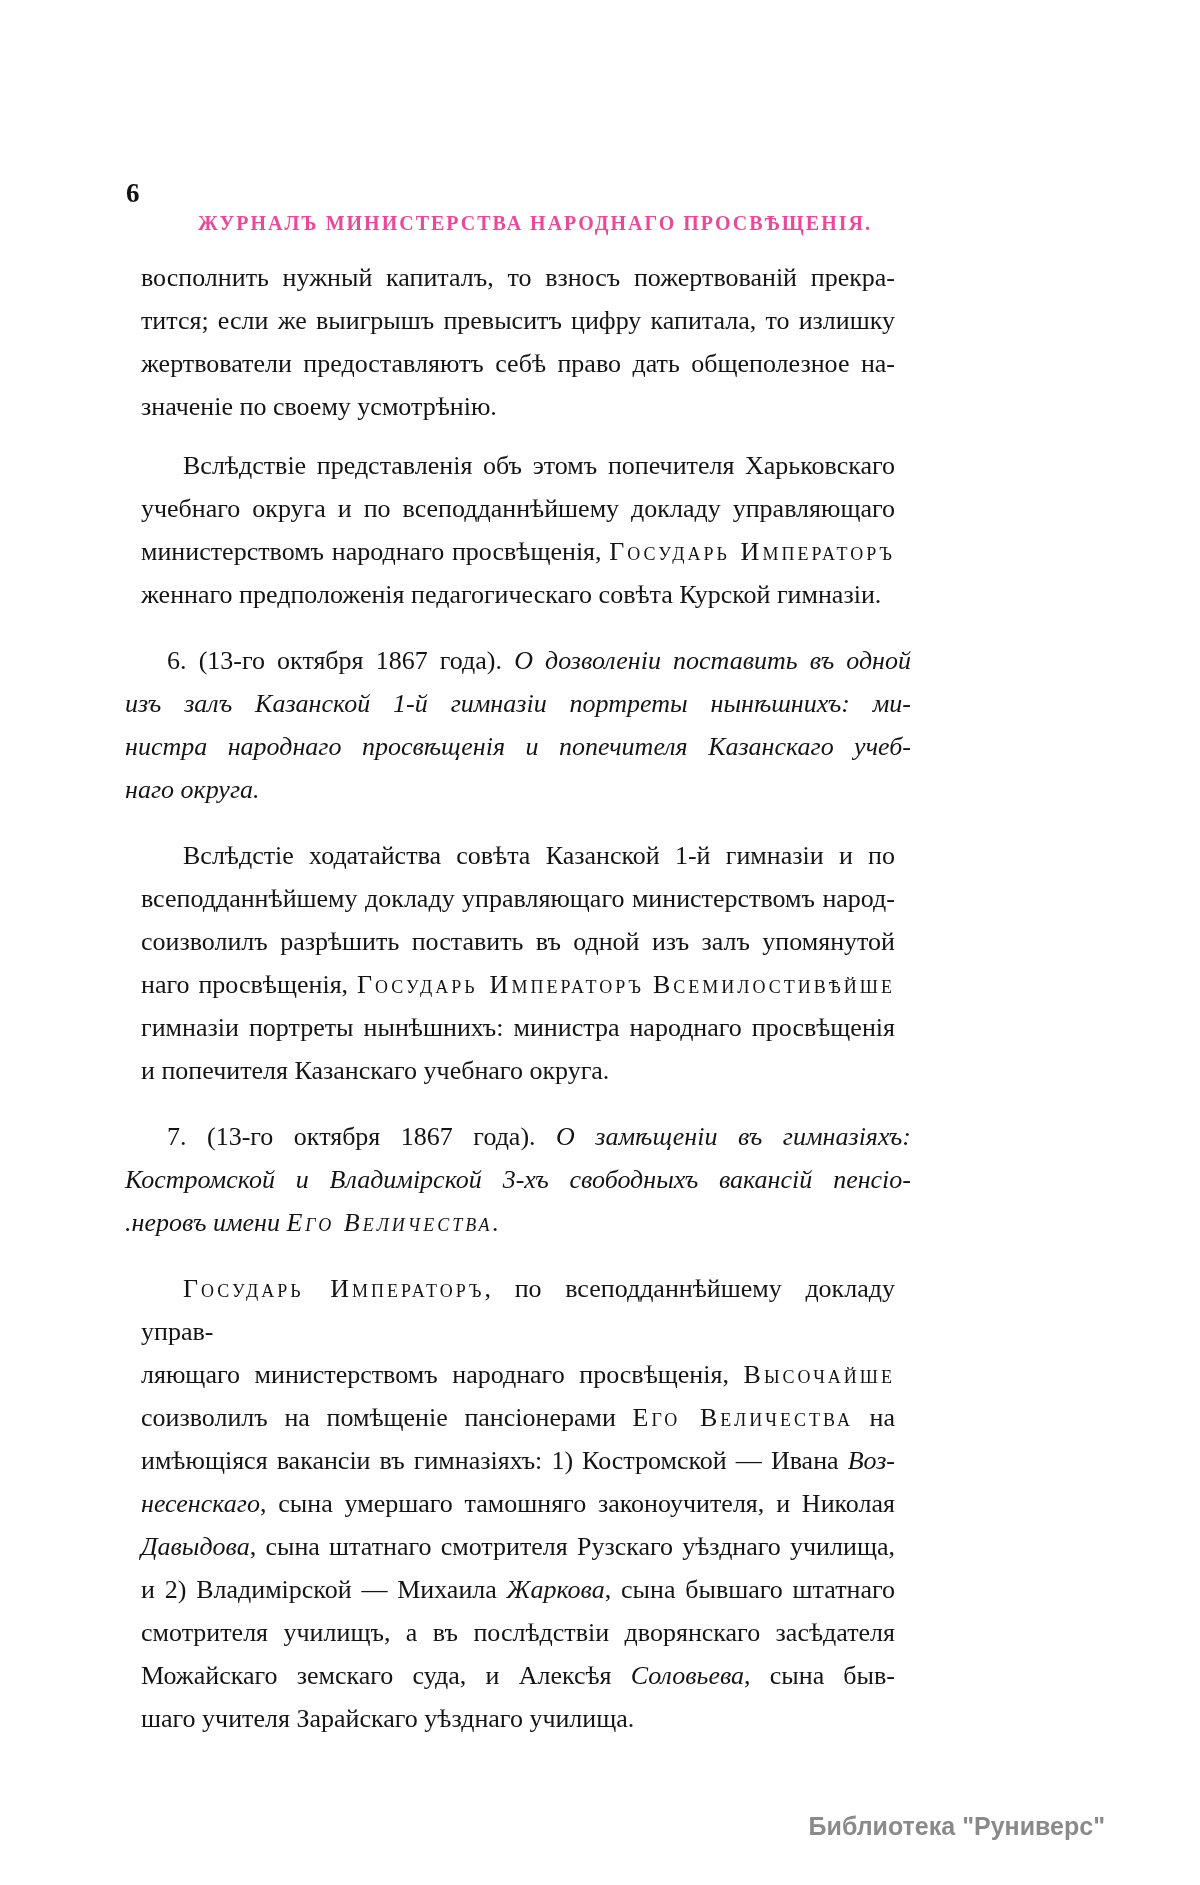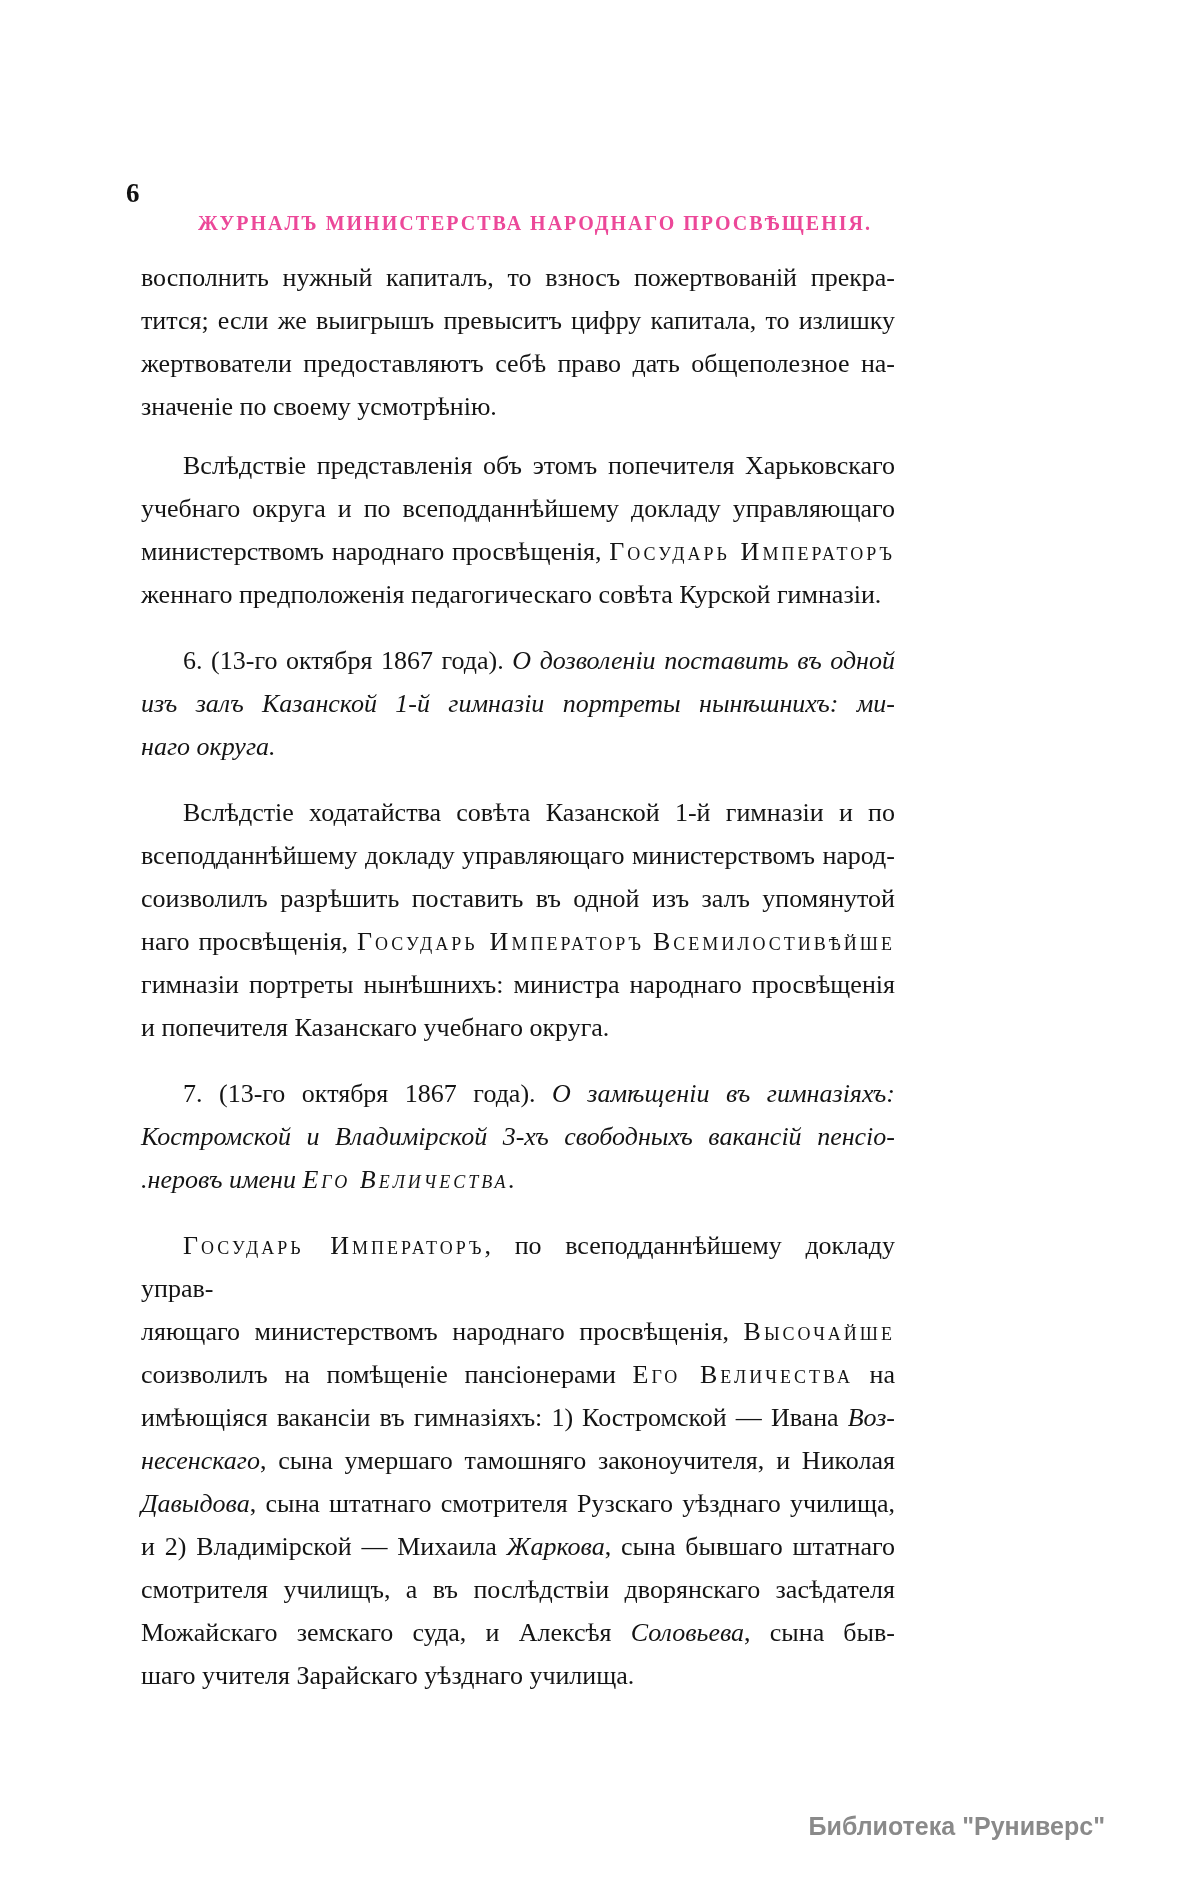--- a/index.html
+++ b/index.html
@@ -33,21 +33,21 @@
     white-space: nowrap;
     margin-top: 28px;
   }
   .doc {
     position: absolute;
     left: 125px;
     top: 240px;
     width: 786px;
   }
   .para { margin: 16px; }
-  .para.section { margin: 23px 16px; }
+  .para.section { margin: 23px 0; }
   .line {
     line-height: 43px;
     font-size: 26px;
     text-align: justify;
     text-align-last: justify;
     white-space: normal;
   }
   .line.last { text-align-last: left; }
   .line.ind { text-indent: 42px; }
   .seg-i { font-style: italic; }
@@ -79,20 +79,21 @@
       </div>
       <div class="para">
         <div class="line ind"><span>Вслѣдствіе представленія объ этомъ попечителя Харьковскаго</span></div>
         <div class="line"><span>учебнаго округа и по всеподданнѣйшему докладу управляющаго</span></div>
         <div class="line"><span>министерствомъ народнаго просвѣщенія, </span><span class="seg-sp">Государь Императоръ</span></div>
         <div class="line last"><span>женнаго предположенія педагогическаго совѣта Курской гимназіи.</span></div>
       </div>
       <div class="para section">
         <div class="line ind"><span>6. (13-го октября 1867 года). </span><span class="seg-i">О дозволеніи поставить въ одной</span></div>
         <div class="line"><span class="seg-i">изъ залъ Казанской 1-й гимназіи портреты нынѣшнихъ: ми-</span></div>
+        <div class="line"><span class="seg-i">нистра народнаго просвѣщенія и попечителя Казанскаго учеб-</span></div>
         <div class="line last"><span class="seg-i">наго округа.</span></div>
       </div>
       <div class="para">
         <div class="line ind"><span>Вслѣдстіе ходатайства совѣта Казанской 1-й гимназіи и по</span></div>
         <div class="line"><span>всеподданнѣйшему докладу управляющаго министерствомъ народ-</span></div>
         <div class="line"><span>соизволилъ разрѣшить поставить въ одной изъ залъ упомянутой</span></div>
         <div class="line"><span>наго просвѣщенія, </span><span class="seg-sp">Государь Императоръ</span><span> </span><span class="seg-sp">Всемилостивѣйше</span></div>
         <div class="line"><span>гимназіи портреты нынѣшнихъ: министра народнаго просвѣщенія</span></div>
         <div class="line last"><span>и попечителя Казанскаго учебнаго округа.</span></div>
       </div>

